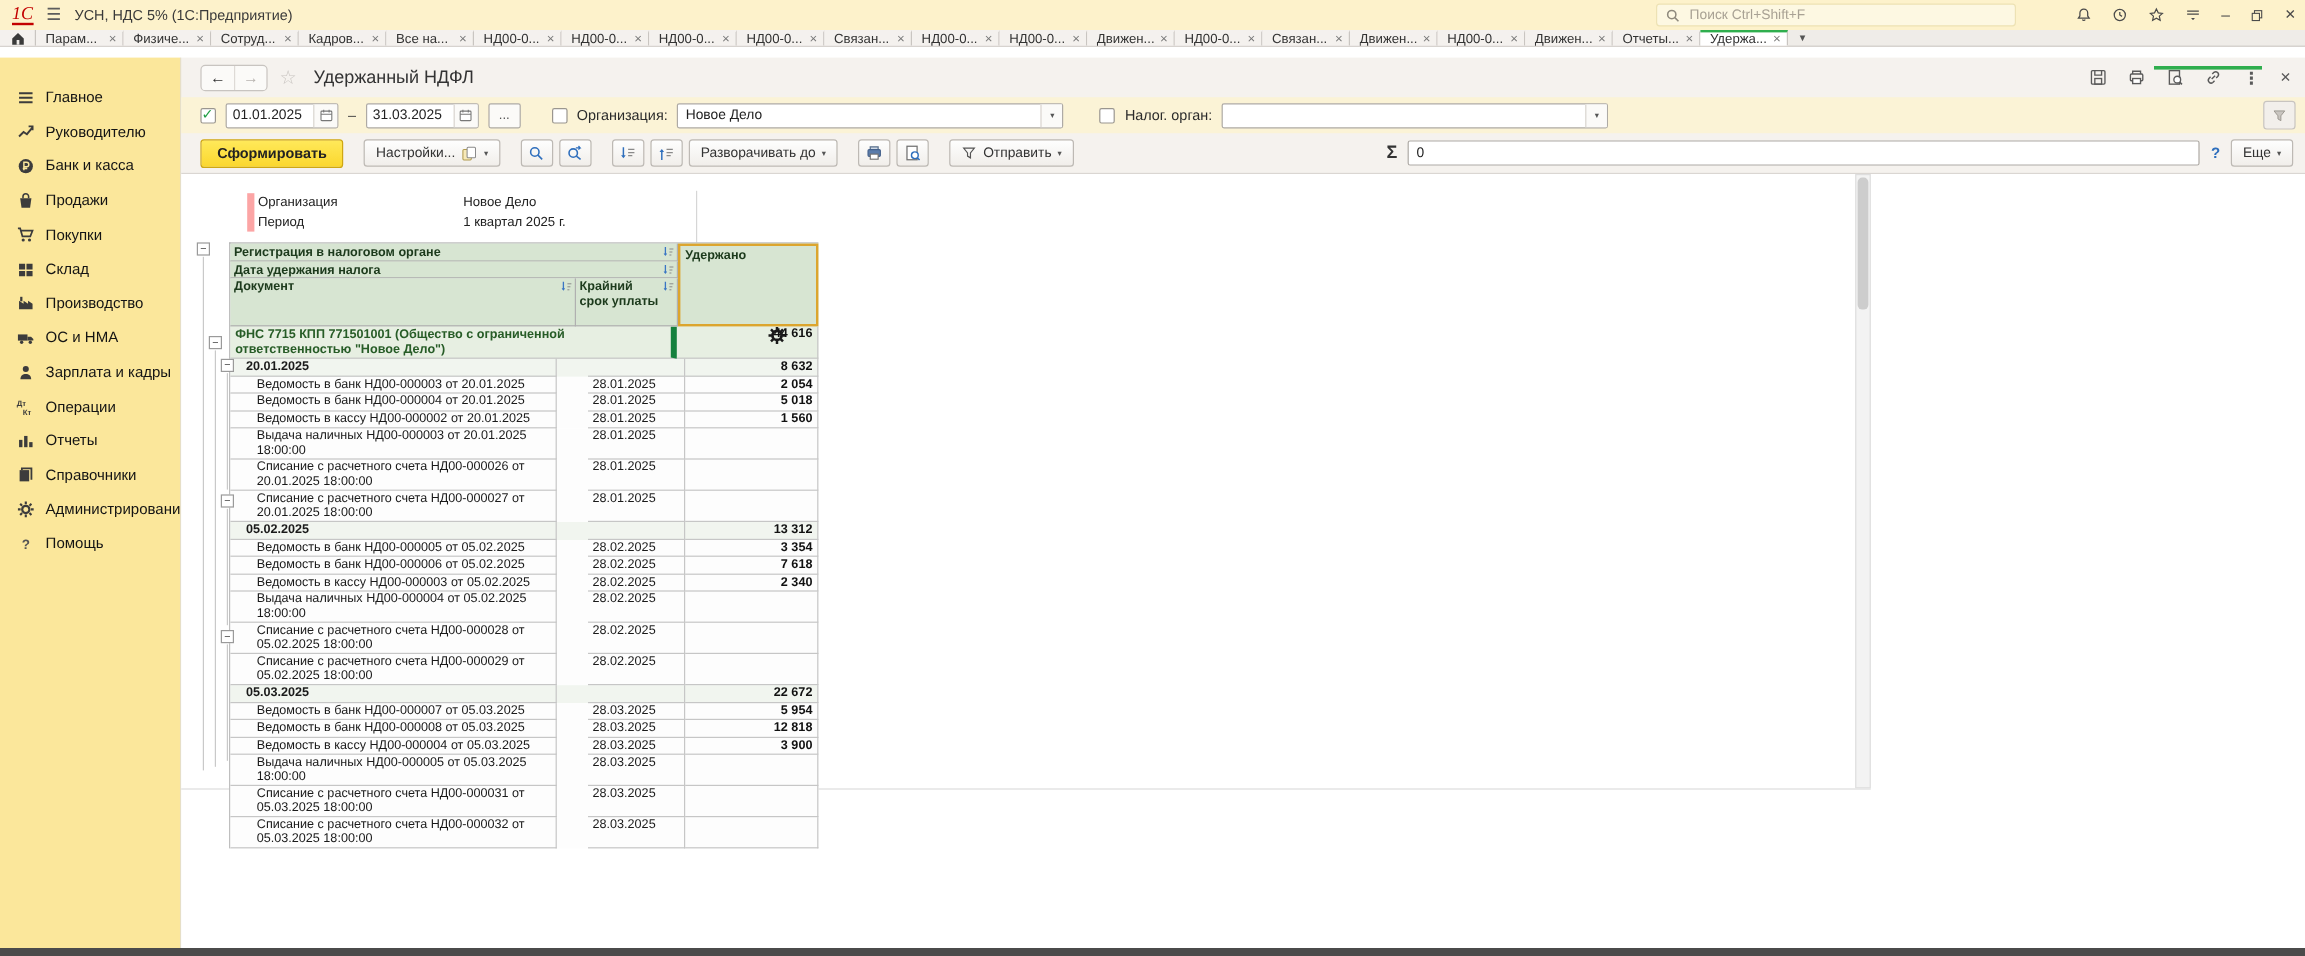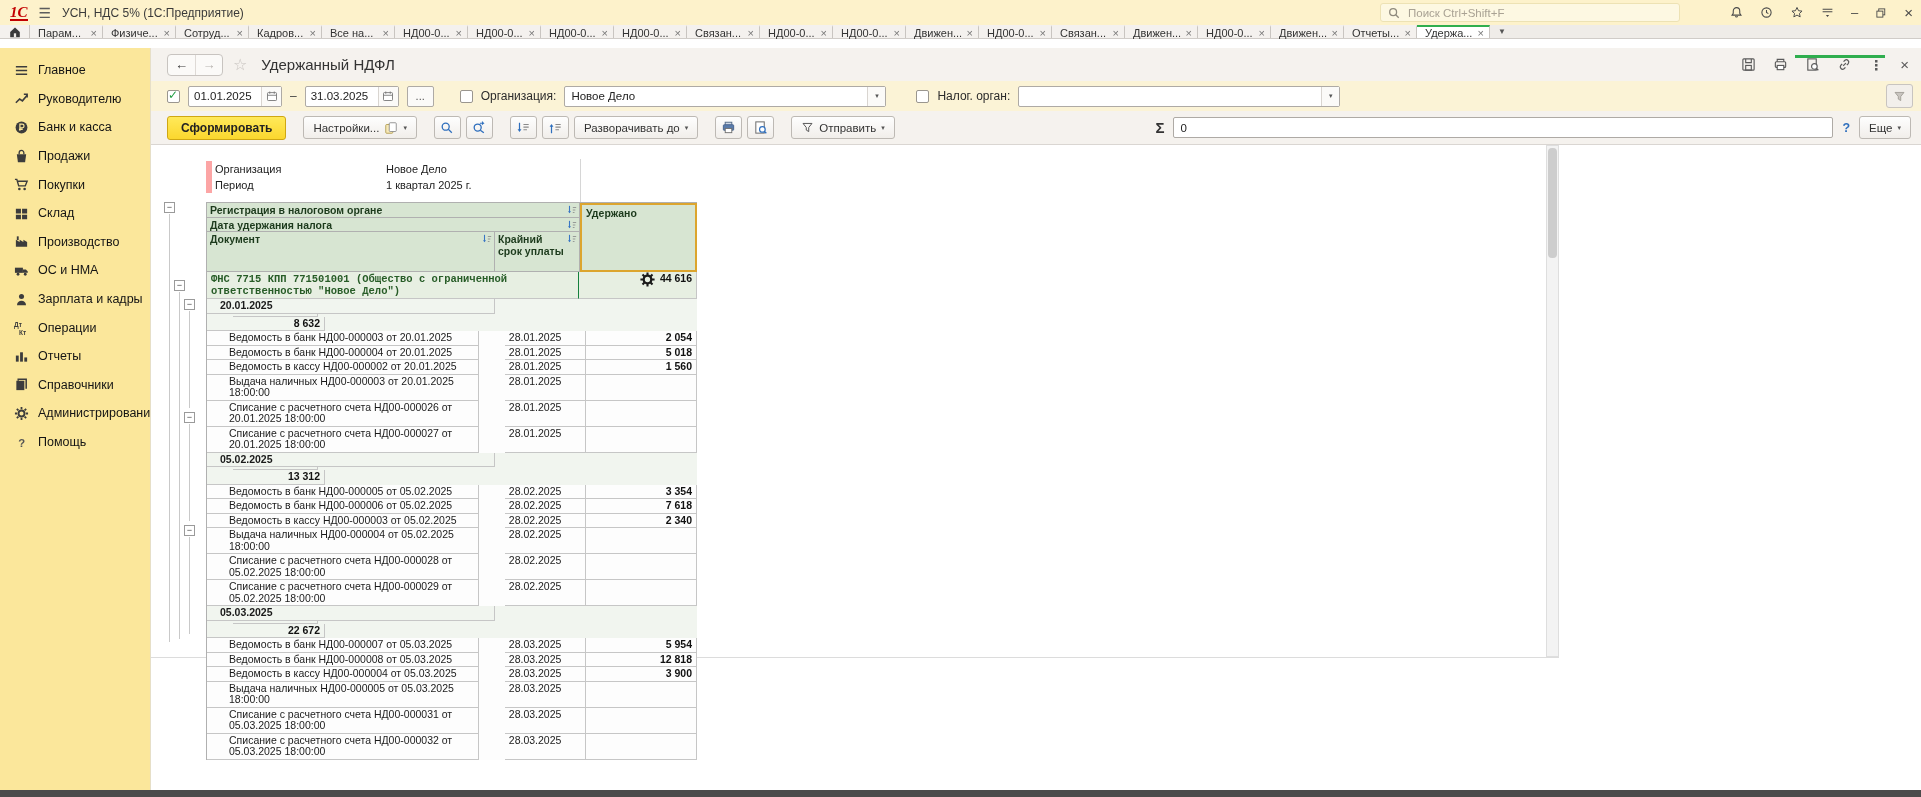--- a/index.html
+++ b/index.html
@@ -2,39 +2,39 @@
 <html><head>
 <meta charset="utf-8">
 <style>
   * { box-sizing: border-box; margin:0; padding:0; }
   html,body { width:1921px; height:797px; }
   body { font-family:"Liberation Sans","DejaVu Sans",sans-serif; background:#fff; overflow:hidden; position:relative; }
   svg { display:block; }
 
   
   #topbar { position:absolute; left:0; top:0; width:1921px; height:25px; background:#fdf2cb; display:flex; align-items:center; padding:0 10px; gap:11px; }
-  .logo1c { color:#c30000; font-weight:bold; font-style:italic; font-size:15px; font-family:"Liberation Serif","DejaVu Serif",serif; border-bottom:2px solid #c30000; line-height:14px; }
+  .logo1c { color:#c30000; font-weight:normal; font-style:italic; font-size:15px; font-family:"Liberation Serif","DejaVu Serif",serif; border-bottom:2px solid #c30000; line-height:14px; }
   .burger { color:#5c5c5c; font-size:14px; }
   .app-title { font-size:12px; color:#3a3a3a; }
   .g-search { position:absolute; left:1380px; top:3px; width:300px; height:19px; background:#fdf8e2; border:1px solid #ede2b4; border-radius:3px; display:flex; align-items:center; gap:8px; padding:0 7px; }
   .g-search .ph { color:#a9a294; font-size:11.5px; white-space:nowrap; }
   .topbar-icons { position:absolute; right:8px; top:0; height:25px; display:flex; align-items:center; gap:17px; }
   .tico { color:#4a4a4a; font-size:13px; line-height:13px; }
 
   
   #tabbar { position:absolute; left:0; top:25px; width:1921px; height:14px; background:#efece8; border-bottom:1px solid #d0ccc8; display:flex; }
   .home-tab { width:30px; display:flex; align-items:center; justify-content:center; border-right:1px solid #c9c5c1; background:#f4f1ee; }
   .tab { width:73px; display:flex; align-items:center; padding:0 5px 0 8px; border-right:1px solid #c9c5c1; background:#f4f1ee; font-size:11px; color:#333; position:relative; border-top:2px solid transparent; }
   .tab-label { flex:1; overflow:hidden; white-space:nowrap; }
   .tab-close { color:#777; font-size:11px; margin-left:3px; }
   .tab.active { background:#ffffff; border-top:2px solid #2fae4e; }
   .tab-overflow { width:24px; display:flex; align-items:center; justify-content:center; color:#555; font-size:8px; }
 
   
-  #sidebar { position:absolute; left:0; top:48px; width:150px; height:742px; background:#fbe79b; padding-top:8px; }
+  #sidebar { position:absolute; left:0; top:48px; width:150px; height:742px; background:#fbe79b; padding-top:19px; }
   .side-item { display:flex; align-items:center; gap:9px; height:28.6px; padding-left:13px; font-size:12.5px; color:#141414; cursor:pointer; }
   .side-ico { width:16px; height:16px; flex:0 0 16px; display:flex; align-items:center; justify-content:center; }
 
   
   #main { position:absolute; left:150px; top:48px; width:1771px; height:742px; background:#f5f2ee; border-left:1px solid #e6dfc8; }
 
   #form-header { height:33px; display:flex; align-items:center; gap:10px; padding-left:16px; position:relative; }
   .nav-group { display:flex; border:1px solid #c8c4c0; border-radius:4px; background:#fbfaf8; height:22px; overflow:hidden; }
   .nav-btn { width:27px; display:flex; align-items:center; justify-content:center; font-size:13px; color:#333; }
   .nav-btn.fwd { color:#b8b4b0; border-left:1px solid #dedad6; }
@@ -77,39 +77,39 @@
   .vscroll { position:absolute; left:1395px; top:0; width:13px; height:512px; background:#f3f3f3; border:1px solid #dedede; }
   .vthumb { position:absolute; left:1px; top:2px; width:9px; height:110px; background:#cdcdcd; border-radius:4px; }
 
   .expander { position:absolute; width:11px; height:11px; border:1px solid #9a9a9a; background:#fff; font-size:9px; line-height:9px; text-align:center; color:#444; z-index:3; }
   .tguide { position:absolute; width:1px; background:#c9c9c9; z-index:1; }
 
   .info-block { position:absolute; left:55px; top:16px; width:490px; border-left:6px solid #fca5a5; }
   .info-row { display:flex; font-size:11px; height:16px; align-items:center; padding-left:3px; color:#222; }
   .info-label { width:171px; }
 
-  .rtable { position:absolute; left:55px; top:57px; width:491px; border-top:1px solid #b0b0b0; border-left:1px solid #b0b0b0; font-size:10.5px; z-index:2; background:#fff; }
+  .rtable { position:absolute; left:40px; top:57px; width:491px; border-top:1px solid #b0b0b0; border-left:1px solid #b0b0b0; font-size:10.5px; z-index:2; background:#fff; }
   .thead { display:flex; }
   .thead-left { width:373px; }
   .th { background:#d7e5d2; font-weight:bold; color:#1c3a1c; border-right:1px solid #b0b0b0; border-bottom:1px solid #b0b0b0; position:relative; padding:1px 14px 1px 3px; }
   .th.h1 { height:15px; }
   .th.h2 { height:14px; }
   .th-row3 { display:flex; height:40px; }
   .th.hdoc { width:288px; height:40px; }
   .th.hdead { width:85px; height:40px; line-height:12px; }
   .sorti { position:absolute; top:2px; right:2px; }
   .th-withheld { width:117px; background:#d7e5d2; font-weight:bold; color:#1c3a1c; padding:2px 4px; border:2px solid #dca52e; }
   .trow { display:flex; align-items:stretch; background:#fdfdfd; }
   .c1 { width:288px; border-right:1px solid #c6c6c6; border-bottom:1px solid #c6c6c6; padding:1px 3px 1px 22px; line-height:11.5px; color:#1a1a1a; }
   .c2 { width:85px;  border-right:1px solid #c6c6c6; border-bottom:1px solid #c6c6c6; padding:1px 15px 1px 4px; line-height:11.5px; color:#1a1a1a;margin-left:26px; }
   .c3 { width:118px; border-right:1px solid #c6c6c6; border-bottom:1px solid #c6c6c6; padding:1px 4px 1px 3px; line-height:11.5px; text-align:right; font-weight:bold; color:#111; }
   .trow.total-row { background:#e7efe2; }
-  .trow.total-row .c12 { width:373px; border-right:1px solid #15803d; border-bottom:1px solid #c6c6c6; padding:1px 4px; line-height:12px; font-weight:bold; color:#275c27;font-family:Liberation Mono, monospace; }
+  .trow.total-row .c12 { width:373px; border-right:5px solid #15803d; border-bottom:1px solid #c6c6c6; padding:1px 4px; line-height:12px; font-weight:bold; color:#275c27; }
   .trow.total-row .c3 { min-height:26px; }
-  .trow.grow { background:#f1f5ef;flex-direction:column; }
+  .trow.grow { background:#f1f5ef; }
   .trow.grow .c1 { padding-left:13px; font-weight:bold; }
   .busy-cursor { position:absolute; left:488px; top:126px; z-index:5; }
 </style>
 </head>
 <body>
 
 <div id="topbar">
   <span class="logo1c">1С</span>
   <span class="burger">☰</span>
   <span class="app-title">УСН, НДС 5%  (1С:Предприятие)</span>

